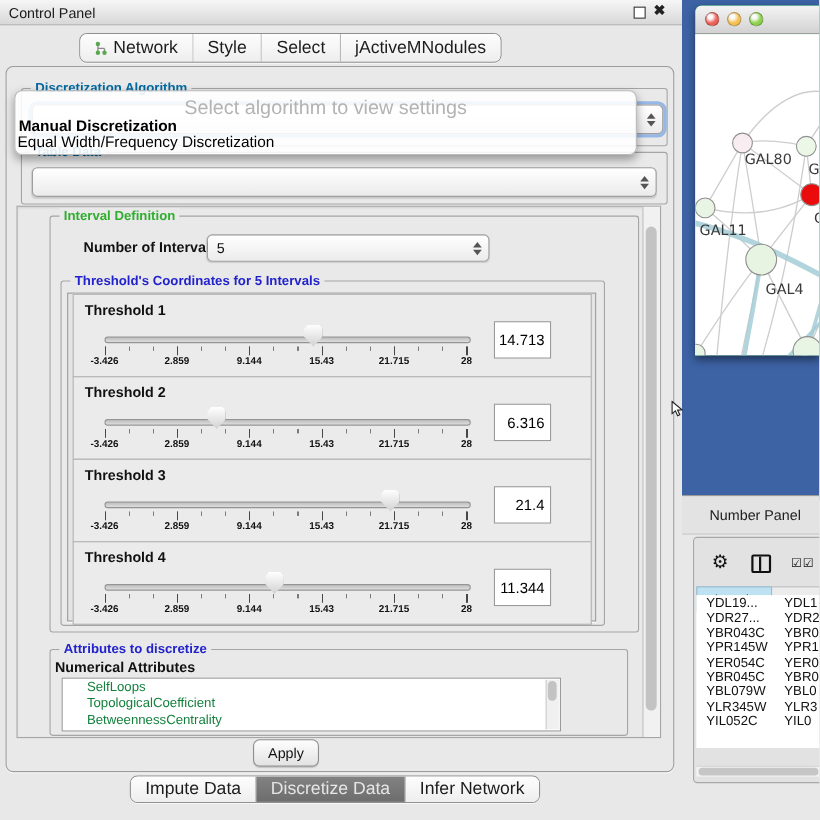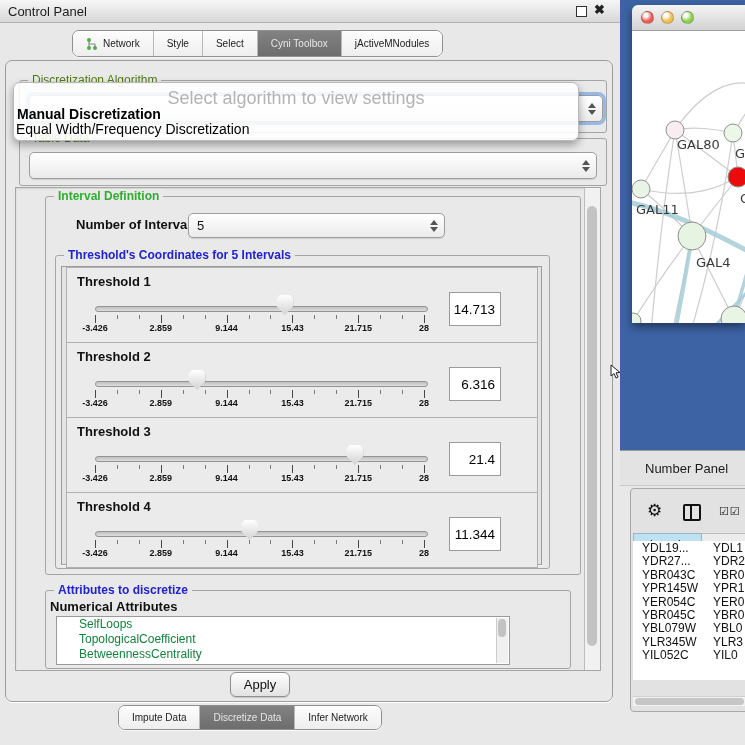--- a/index.html
+++ b/index.html
@@ -9,32 +9,32 @@
 
   
   .titlebar{left:0;top:0;width:620px;height:22px;
     background:linear-gradient(#f6f6f6,#d8d8d8);border-bottom:1px solid #b2b2b2;}
   .titlebar .t{position:absolute;left:8px;top:4px;font-size:13px;color:#1b1b1b;}
   .float-ico{position:absolute;left:576px;top:6px;width:9px;height:9px;border:1.5px solid #333;background:#fff;}
   .close-ico{position:absolute;left:594px;top:2px;font-size:13px;font-weight:bold;color:#222;}
 
   .seg{display:flex;height:25px;border:1px solid #8f8f8f;border-radius:7px;overflow:hidden;
        background:#fff;box-shadow:0 1px 0 rgba(255,255,255,.7);}
-  .seg .s{display:flex;align-items:center;padding:0 13px;font-size:10px;color:#1c1c1c;
+  .seg .s{display:flex;align-items:center;padding:0 13px;font-size:16px;color:#1c1c1c;
        background:linear-gradient(#fdfdfd,#eeeeee);border-right:1px solid #b9b9b9;white-space:nowrap;}
   .seg .s:last-child{border-right:none;}
   .seg .s.sel{background:linear-gradient(#828282,#6d6d6d);color:#e6e6e6;}
   .seg .s .ic{margin-right:5px;display:inline-flex;}
 
   .main-panel{left:5px;top:60px;width:606px;height:640px;background:#e9e9e9;
     border:1px solid #9c9c9c;border-radius:7px;box-shadow:0 1px 0 #fff;}
 
   .tborder{position:absolute;border:1px solid #a5a5a5;border-radius:3px;}
   .tborder > .lab{position:absolute;top:-8px;left:8px;background:#e9e9e9;padding:0 4px;
-    font-size:12px;font-weight:normal;color:#4d7c0f;line-height:14px;white-space:nowrap;}
+    font-size:12px;font-weight:bold;color:#0369a1;line-height:14px;white-space:nowrap;}
   .lab.green{color:#2fae2f;font-weight:bold;}
   .lab.blue{color:#2222cc;font-weight:bold;}
 
   .combo{position:absolute;height:25px;border:1px solid #9e9e9e;border-radius:5px;
     background:linear-gradient(#ffffff,#ebebeb);font-size:13px;color:#111;
     display:flex;align-items:center;padding-left:8px;box-shadow:0 1px 1px rgba(0,0,0,.12);}
   .combo .arrows{position:absolute;right:6px;top:0;bottom:0;display:flex;flex-direction:column;justify-content:center;gap:2px;}
   .combo .arrows i{display:block;width:0;height:0;border-left:4px solid transparent;border-right:4px solid transparent;}
   .combo .arrows i.up{border-bottom:5px solid #555;}
   .combo .arrows i.dn{border-top:5px solid #555;}
@@ -130,23 +130,20 @@
             <circle cx="9" cy="11" r="2" fill="#57a84f"></circle>
           </svg>
         </span>
         <span>Network</span>
       </div>
       <div class="s">
         <span>Style</span>
       </div>
       <div class="s">
         <span>Select</span>
-      </div>
-      <div class="s sel">
-        <span>Cyni Toolbox</span>
       </div>
       <div class="s">
         <span>jActiveMNodules</span>
       </div>
     </div>
 
   <div class="abs main-panel">
 
     <div class="tborder" style="left:13px;top:19px;width:586px;height:51px;">
       <span class="lab">Discretization Algorithm</span>

